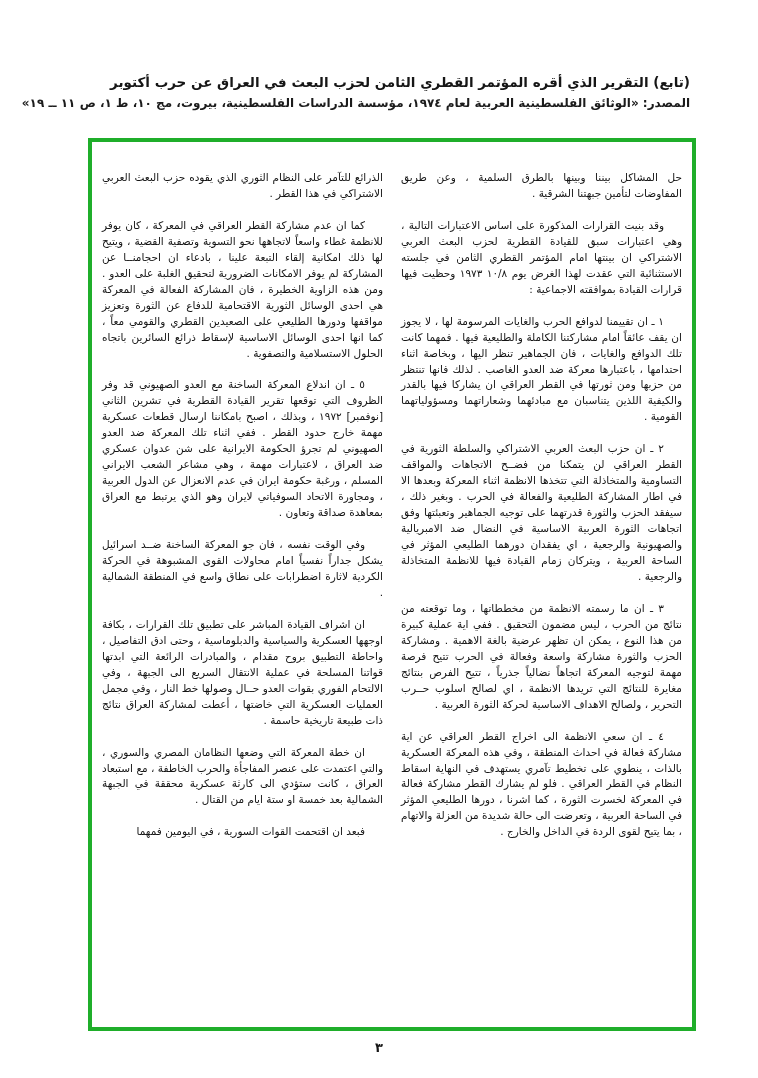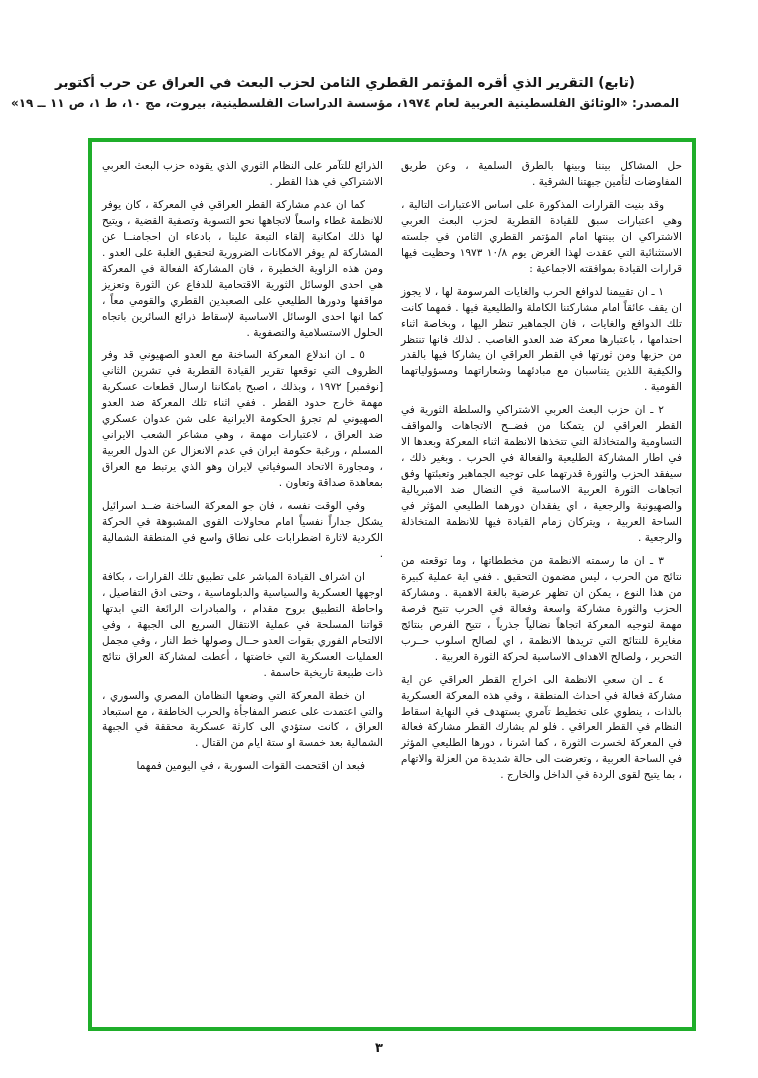--- a/index.html
+++ b/index.html
@@ -13,21 +13,21 @@
     position: relative;
     font-family: "DejaVu Sans", sans-serif;
     color: #161616;
     overflow: hidden;
   }
   .doc-header {
     position: absolute;
     top: 74px;
     left: 0;
     width: 690px;
-    text-align: center;
+    text-align: right;
     direction: rtl;
   }
   .doc-title {
     font-size: 13.5px;
     font-weight: bold;
     letter-spacing: 0;
     margin: 0 0 6px 0;
   }
   .doc-source {
     font-size: 12px;
@@ -55,21 +55,21 @@
   }
   .text-column {
     flex: 1 1 0;
     font-size: 10.5px;
     line-height: 1.52;
     text-align: justify;
     text-justify: inter-word;
     color: #141414;
   }
   .text-column p {
-    margin: 4px 0 7px 0;
+    margin: 16px 0 7px 0;
     text-indent: 18px;
   }
   .text-column p.continuation {
     text-indent: 0;
   }
   .page-number {
     position: absolute;
     left: 0;
     width: 758px;
     top: 1040px;

